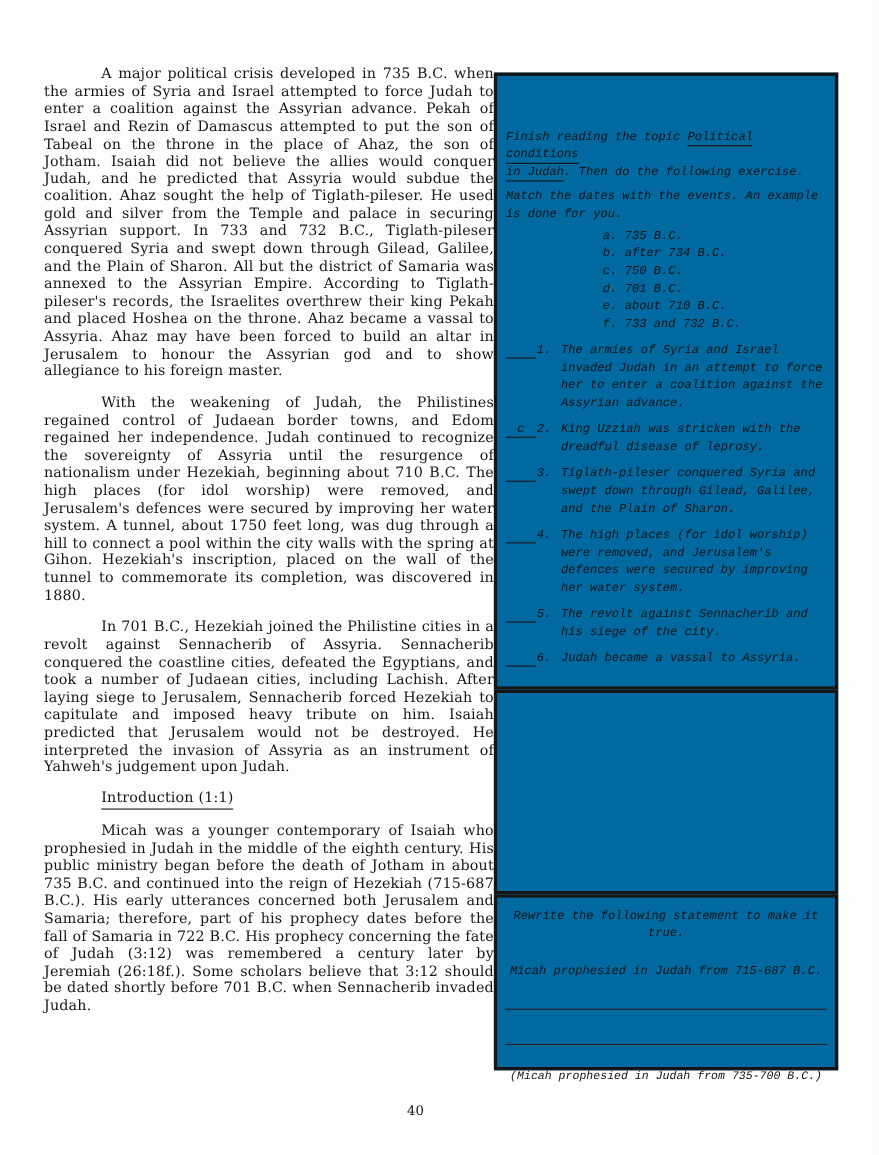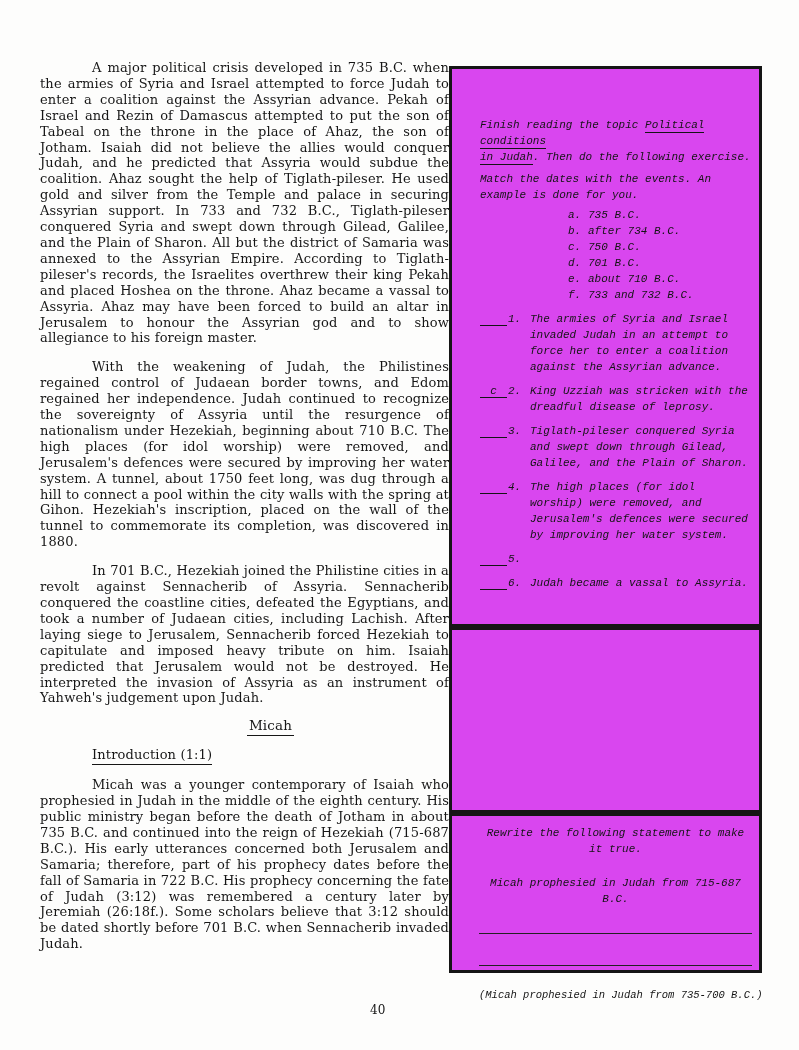--- a/index.html
+++ b/index.html
@@ -23,24 +23,24 @@
   .heading span{border-bottom:1.5px solid #161616;padding:0 2px 2px 2px;}
   .subheading{margin:32px 0 0 0;font-size:13px;}
   .subheading span{border-bottom:1.5px solid #161616;padding-bottom:2px;}
   .p-after-sub{margin-top:14px !important;}
   .pagenum{
     position:absolute;left:370px;top:1003px;font-size:12px;
     font-family:"DejaVu Serif","Liberation Serif",serif;
   }
   
   .xbox{
-    position:absolute;left:449px;width:313px;background:#d946ef;
+    position:absolute;left:449px;width:313px;background:#0369a1;
     border:3px solid #151515;box-sizing:border-box;
     font-family:"Liberation Mono","DejaVu Sans Mono",monospace;
-    font-style:italic;font-size:11px;line-height:16px;color:#141414;padding-left:20px;
+    font-style:italic;font-size:11px;line-height:16px;color:#141414;
   }
   .box-match{top:66px;height:561px;}
   .box-empty{top:627px;height:186px;}
   .box-rewrite{top:813px;height:160px;text-align:center;}
   .box-match .inner{padding:0 8px;position:relative;height:100%;box-sizing:border-box;}
   .ex-intro{margin-top:48px;}
   .u{border-bottom:1px solid #141414;padding-bottom:1px;}
   .ex-match{margin-top:6px;}
   .opt-list{margin-top:4px;padding-left:88px;}
   .opt{white-space:nowrap;}
@@ -62,21 +62,20 @@
 </style>
 </head>
 <body>
 
 <div class="page">
 
   <div class="article">
     <p>A major political crisis developed in 735 B.C. when the armies of Syria and Israel attempted to force Judah to enter a coalition against the Assyrian advance.  Pekah of Israel and Rezin of Damascus attempted to put the son of Tabeal on the throne in the place of Ahaz, the son of Jotham.  Isaiah did not believe the allies would conquer Judah, and he predicted that Assyria would subdue the coalition.  Ahaz sought the help of Tiglath-pileser.  He used gold and silver from the Temple and palace in securing Assyrian support.  In 733 and 732 B.C., Tiglath-pileser conquered Syria and swept down through Gilead, Galilee, and the Plain of Sharon.  All but the district of Samaria was annexed to the Assyrian Empire. According to Tiglath-pileser's records, the Israelites overthrew their king Pekah and placed Hoshea on the throne.  Ahaz became a vassal to Assyria.  Ahaz may have been forced to build an altar in Jerusalem to honour the Assyrian god and to show allegiance to his foreign master.</p>
     <p>With the weakening of Judah, the Philistines regained control of Judaean border towns, and Edom regained her independence.  Judah continued to recognize the sovereignty of Assyria until the resurgence of nationalism under Hezekiah, beginning about 710 B.C. The high places (for idol worship) were removed, and Jerusalem's defences were secured by improving her water system.  A tunnel, about 1750 feet long, was dug through a hill to connect a pool within the city walls with the spring at Gihon.  Hezekiah's inscription, placed on the wall of the tunnel to commemorate its completion, was discovered in 1880.</p>
     <p class="tight">In 701 B.C., Hezekiah joined the Philistine cities in a revolt against Sennacherib of Assyria.  Sennacherib conquered the coastline cities, defeated the Egyptians, and took a number of Judaean cities, including Lachish.  After laying siege to Jerusalem, Sennacherib forced Hezekiah to capitulate and imposed heavy tribute on him.  Isaiah predicted that Jerusalem would not be destroyed.  He interpreted the invasion of Assyria as an instrument of Yahweh's judgement upon Judah.</p>
-    <p class="heading"><span>Micah</span></p>
     <p class="subheading"><span>Introduction (1:1)</span></p>
     <p class="p-after-sub">Micah was a younger contemporary of Isaiah who prophesied in Judah in the middle of the eighth century.  His public ministry began before the death of Jotham in about 735 B.C. and continued into the reign of Hezekiah (715-687 B.C.).  His early utterances concerned both Jerusalem and Samaria; therefore, part of his prophecy dates before the fall of Samaria in 722 B.C.  His prophecy concerning the fate of Judah (3:12) was remembered a century later by Jeremiah (26:18f.). Some scholars believe that 3:12 should be dated shortly before 701 B.C. when Sennacherib invaded Judah.</p>
   </div>
 
   <div class="pagenum">40</div>
 
   <div class="xbox box-match">
     <div class="inner">
       <div class="ex-intro">
         <span>Finish reading the topic</span>
@@ -111,20 +110,21 @@
         <div class="mi-text">Tiglath-pileser conquered Syria and swept down through Gilead, Galilee, and the Plain of Sharon.</div>
       </div>
       <div class="mi">
         <span class="mi-blank"></span>
         <span class="mi-num">4.</span>
         <div class="mi-text">The high places (for idol worship) were removed, and Jerusalem's defences were secured by improving her water system.</div>
       </div>
       <div class="mi">
         <span class="mi-blank"></span>
         <span class="mi-num">5.</span>
+        <div class="mi-text">The revolt against Sennacherib and his siege of the city.</div>
       </div>
       <div class="mi">
         <span class="mi-blank"></span>
         <span class="mi-num">6.</span>
         <div class="mi-text">Judah became a vassal to Assyria.</div>
       </div>
 
       <div class="answers">(a-1, c-2, f-3, e-4, d-5, b-6)</div>
     </div>
   </div>

